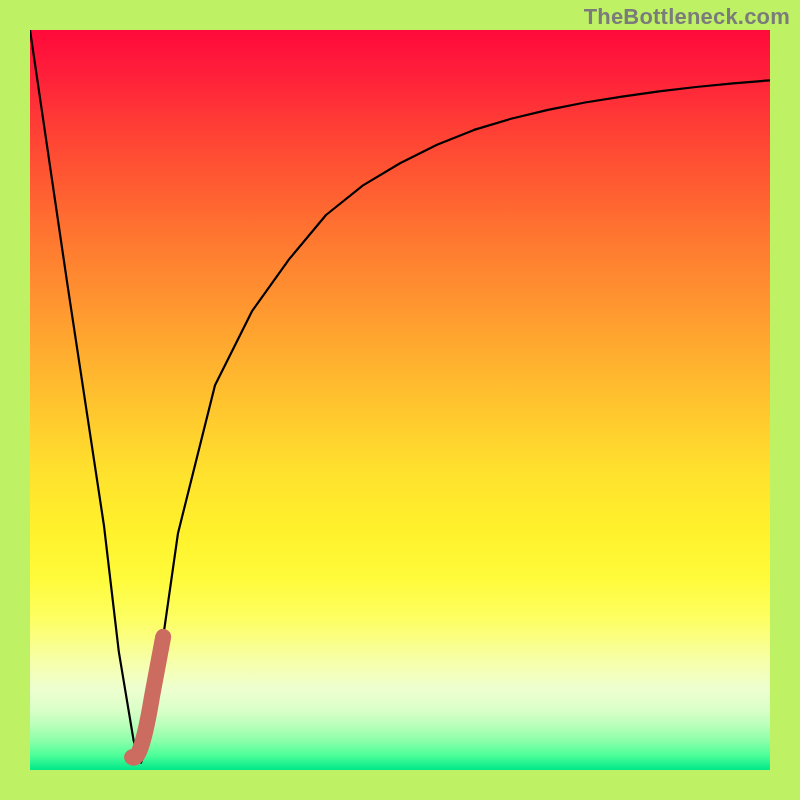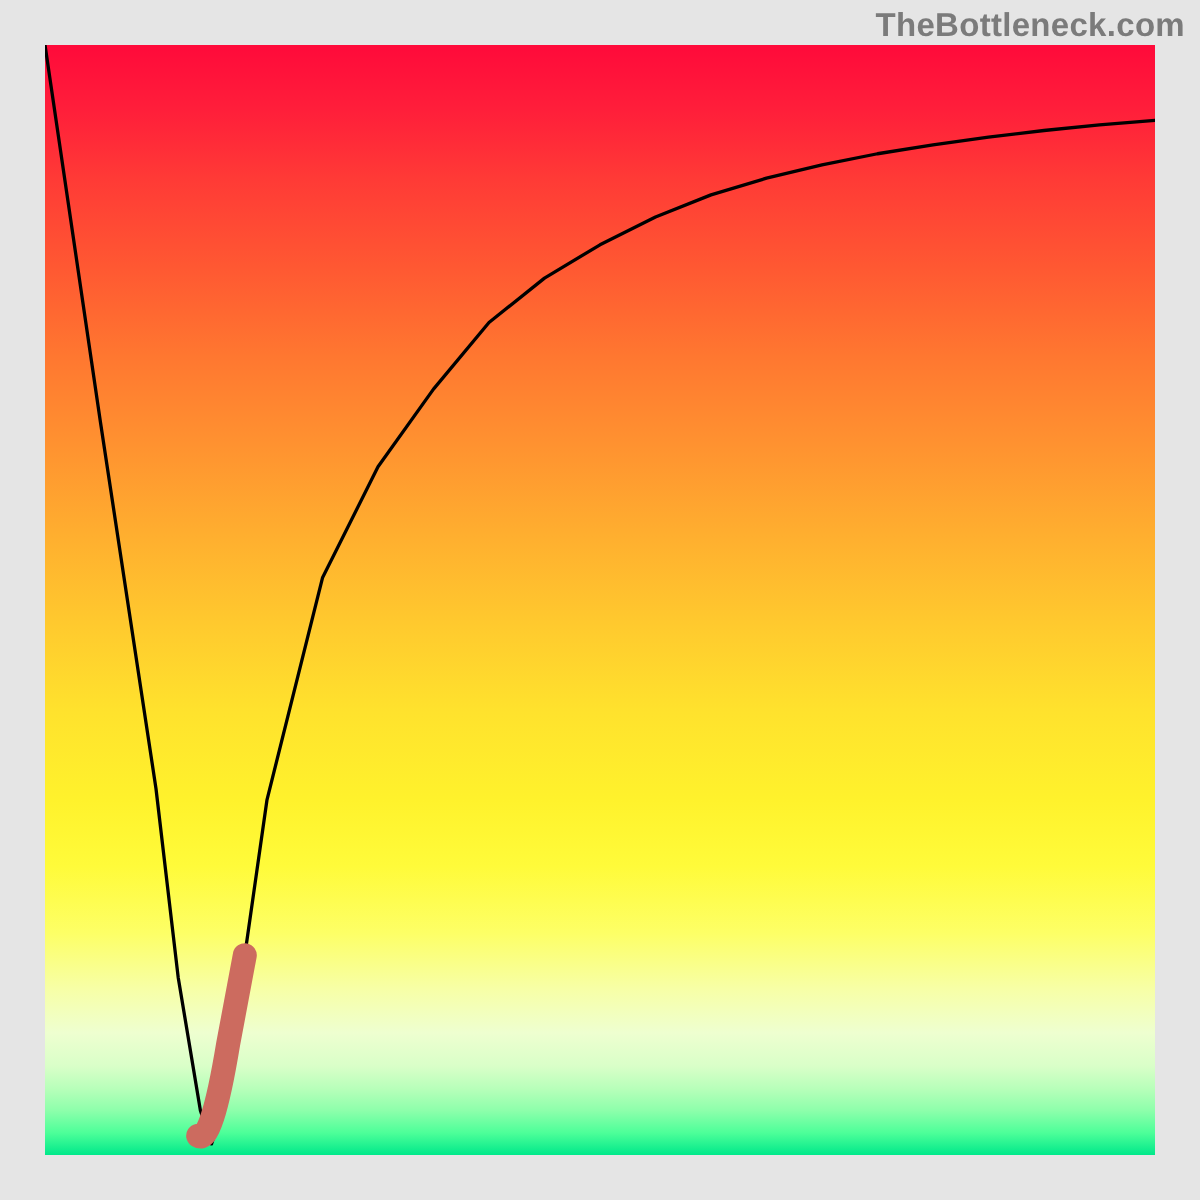--- a/index.html
+++ b/index.html
@@ -7,21 +7,21 @@
     padding: 0;
     width: 800px;
     height: 800px;
     background: #000;
     overflow: hidden;
   }
   .frame {
     position: relative;
     width: 800px;
     height: 800px;
-    background: #e5e5e5;
+    background: #bef264;
   }
   .plot {
     position: absolute;
     left: 30px;
     top: 30px;
     width: 740px;
     height: 740px;
     
     background: linear-gradient(to bottom,
       #ff0a3a 0%,

